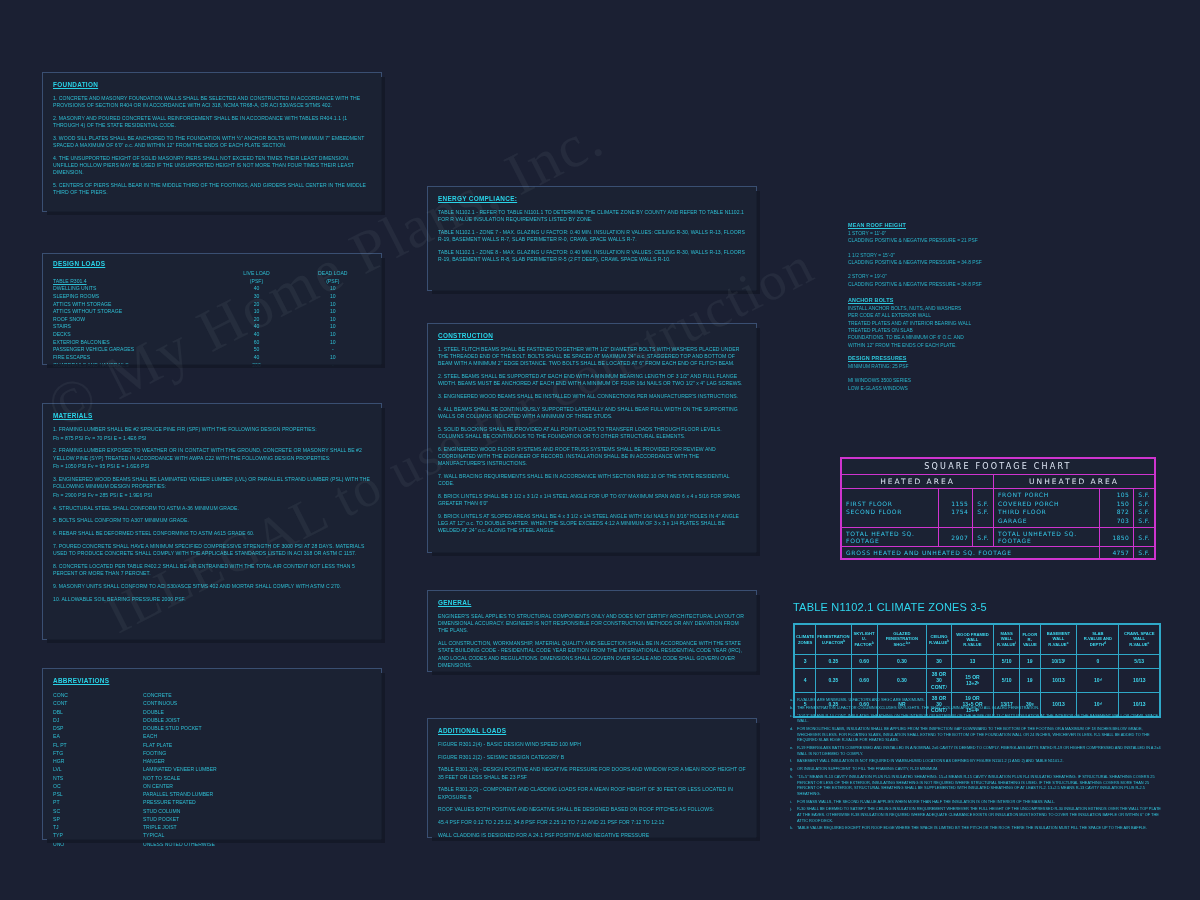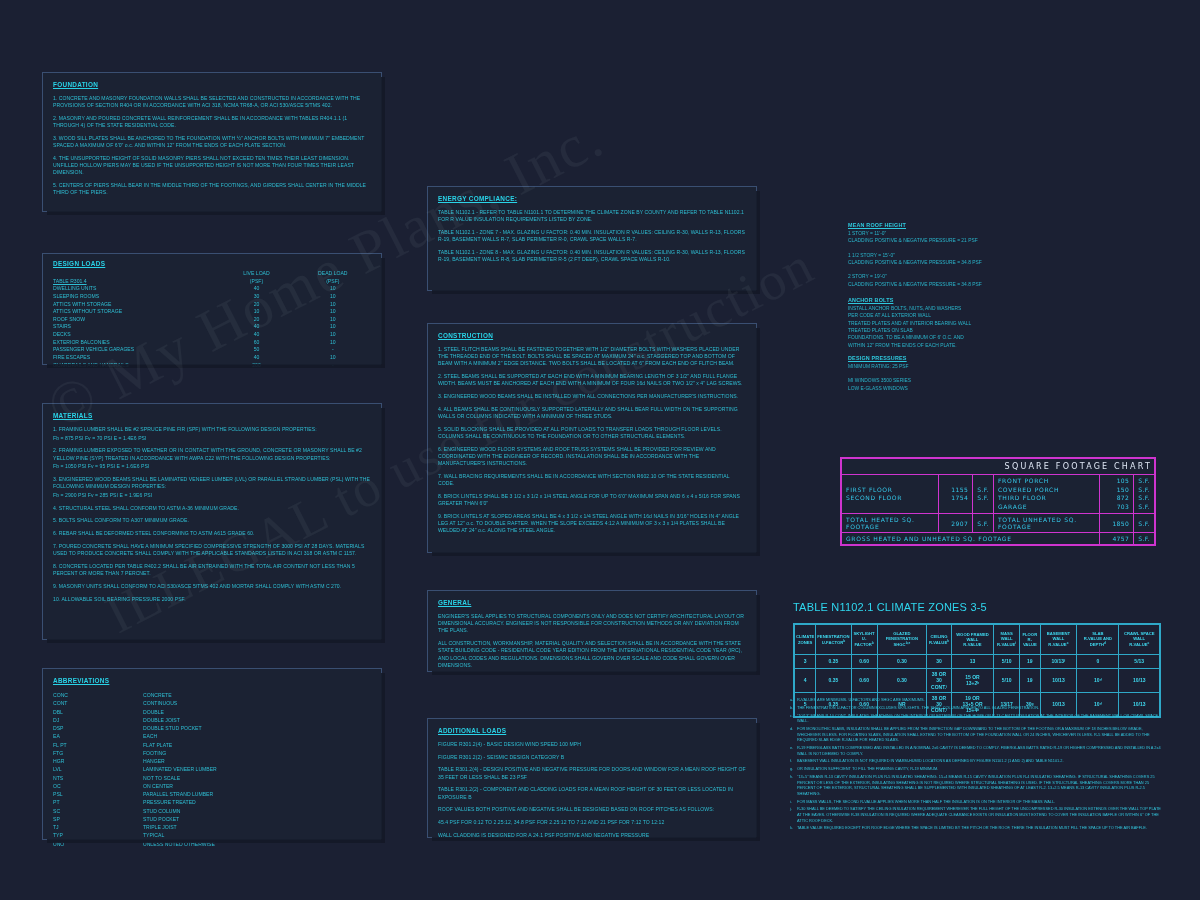--- a/index.html
+++ b/index.html
@@ -124,21 +124,21 @@
   #sqft td {
     border: 1px solid #cf34cf;
     color: #35c9ea;
     font-family: "DejaVu Sans", sans-serif;
     font-size: 6px;
     padding: 2px 4px;
     letter-spacing: 0.7px;
   }
   #sqft td.hdr {
     color: #dfe7f5;
-    text-align: right;
+    text-align: center;
     font-size: 8px;
     letter-spacing: 2.2px;
     padding: 3px 2px;
   }
   #sqft td.sub {
     color: #dfe7f5;
     text-align: center;
     font-size: 7.5px;
     letter-spacing: 2px;
     padding: 2px;
@@ -477,20 +477,24 @@
         <div class="rline">MI WINDOWS 3500 SERIES</div>
         <div class="rline">LOW E-GLASS WINDOWS</div>
       </div>
   </div>
 
   <div id="sqft" style="left:840px; top:457px; width:316px;">
     <table>
       <tbody>
           <tr>
         <td class="hdr" colspan="6">SQUARE FOOTAGE CHART</td>
+      </tr>
+      <tr>
+        <td class="sub" colspan="3">HEATED  AREA</td>
+        <td class="sub" colspan="3">UNHEATED  AREA</td>
       </tr>
       <tr>
         <td class="sq-list">
               <div>FIRST FLOOR</div>
               <div>SECOND FLOOR</div>
             </td>
         <td class="val sq-list">
               <div>1155</div>
               <div>1754</div>
             </td>

